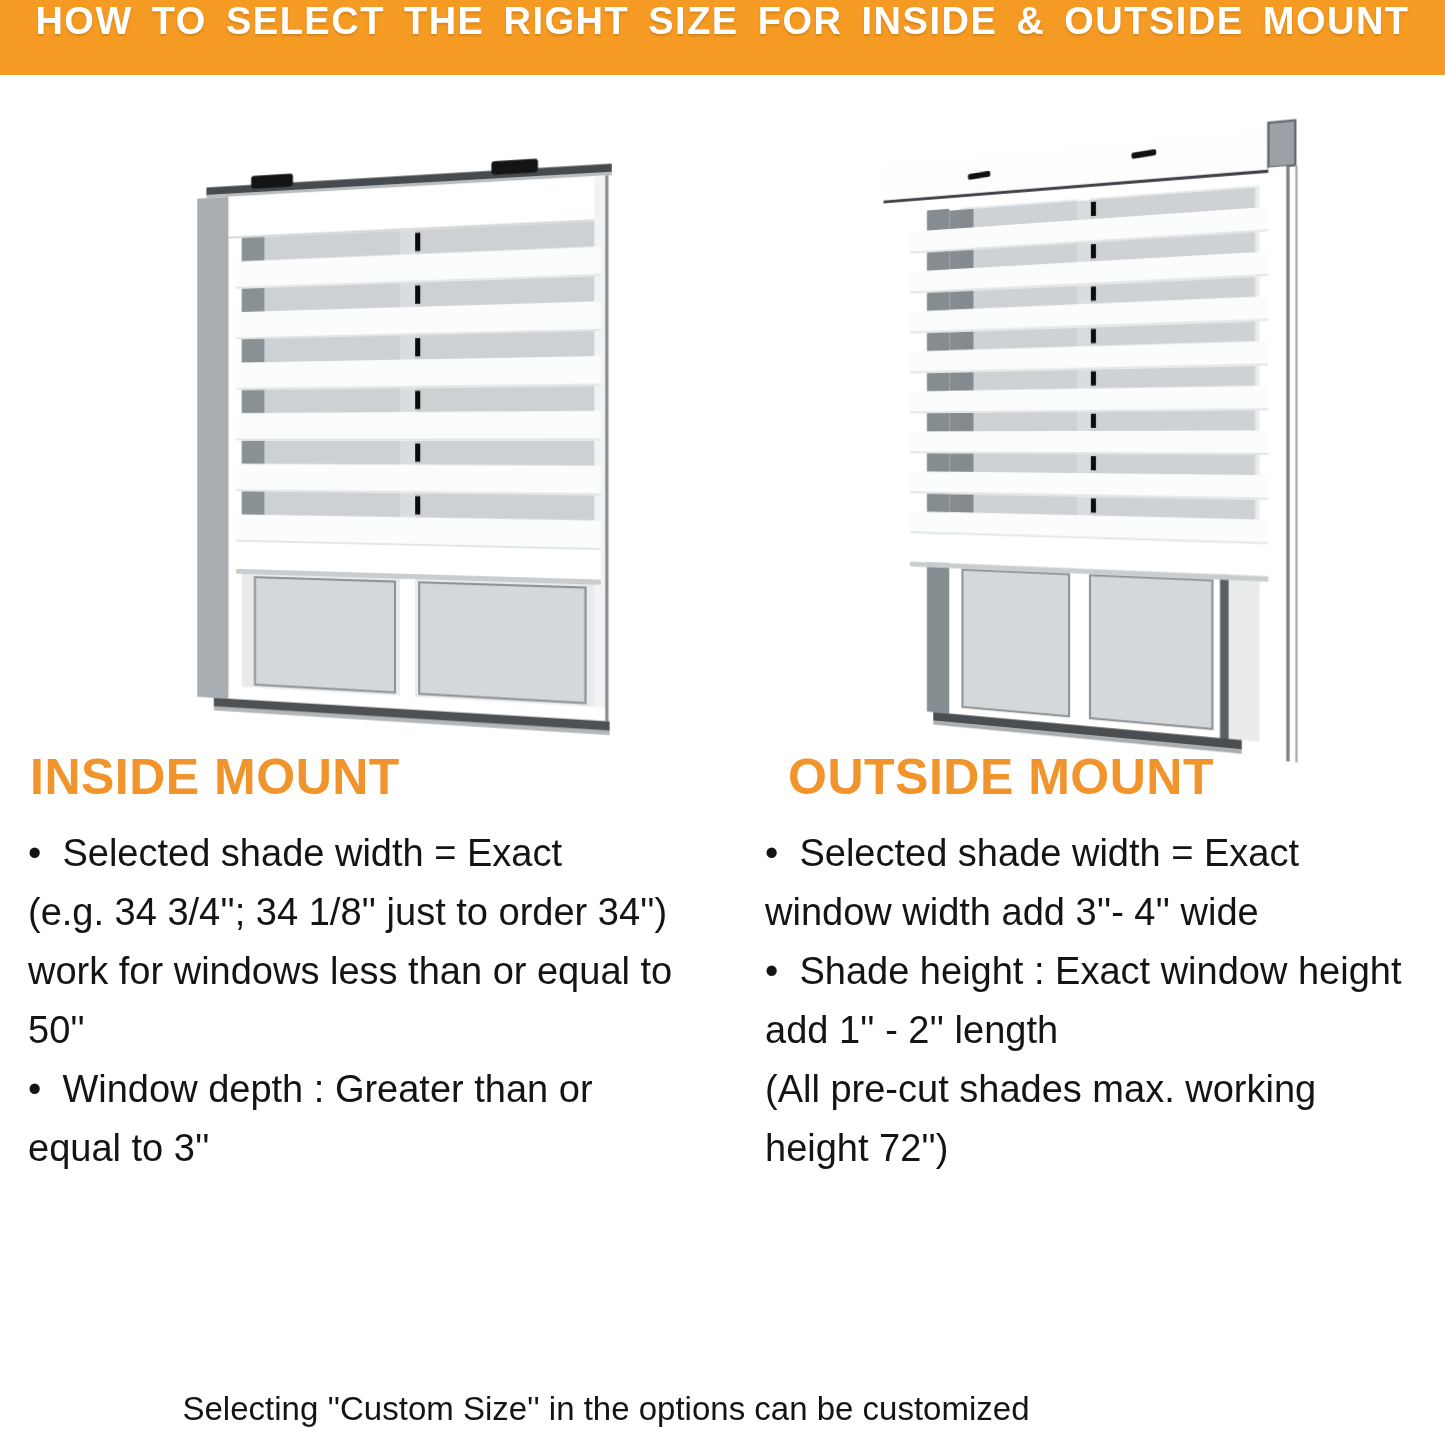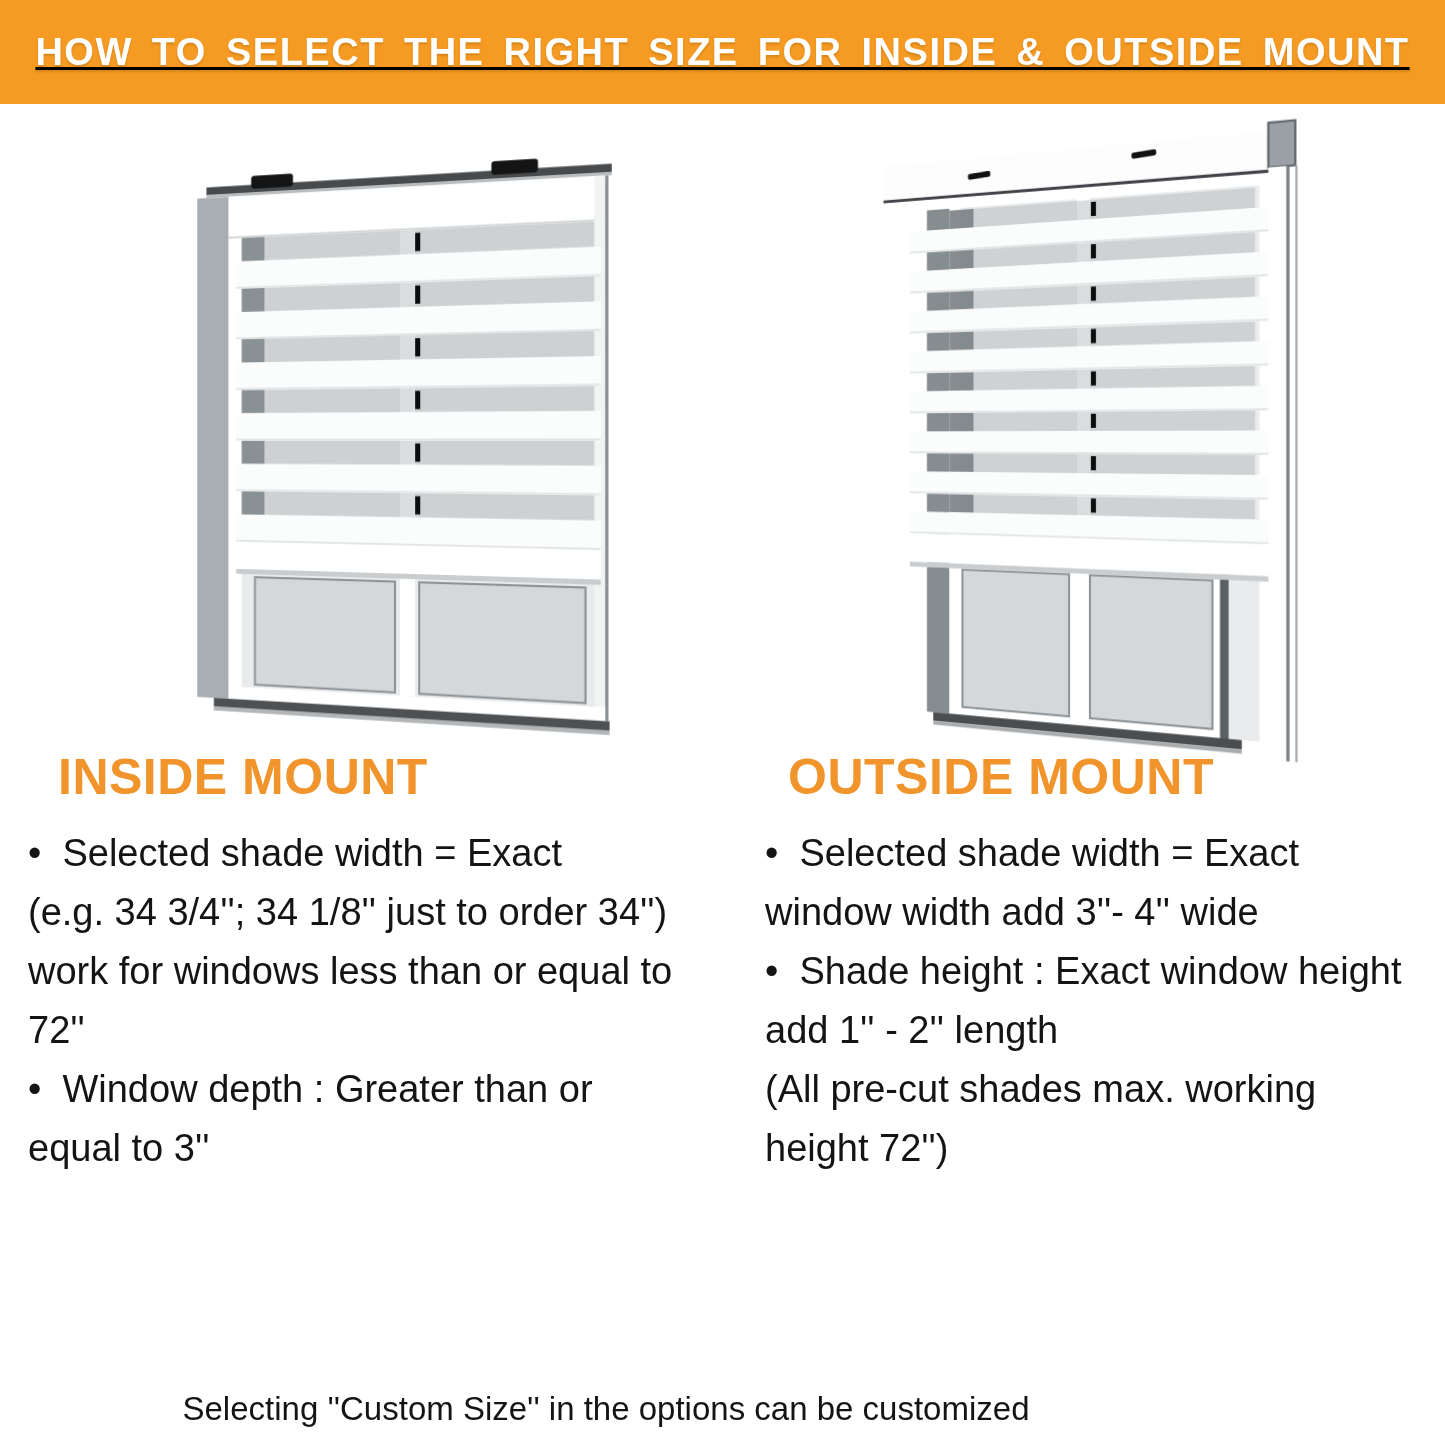--- a/index.html
+++ b/index.html
@@ -12,23 +12,23 @@
   html,body{background:#ffffff;}
   body{font-family:"Liberation Sans", sans-serif;}
   .page{
     position:relative;
     width:1445px;height:1432px;
     background:#ffffff;
     overflow:hidden;
   }
   
   .banner{
-    position:absolute;top:0;left:0;width:1445px;height:104px;
+    position:absolute;top:0;left:0;width:1445px;height:75px;
     background:var(--banner-bg);
-    display:flex;align-items:center;justify-content:center;text-decoration:underline;
+    display:flex;align-items:flex-start;justify-content:center;
   }
   .banner h1{
     color:var(--banner-text);
     font-size:38px;font-weight:700;
     letter-spacing:1.5px;word-spacing:7px;
     white-space:nowrap;
     text-shadow:0 2px 2px rgba(120,70,0,0.25);
   }
   
   .illus{position:absolute;}
@@ -37,21 +37,21 @@
   .illus svg{display:block;overflow:visible;}
   .illus-left svg{transform:perspective(1100px) rotateY(-7deg);}
   .illus-right svg{transform:perspective(1000px) rotateY(-9deg);}
   
   .mount-heading{
     position:absolute;top:748px;
     color:var(--accent);
     font-size:50px;font-weight:700;letter-spacing:0.5px;
     white-space:nowrap;
   }
-  .heading-inside{left:58px;}
+  .heading-inside{left:30px;}
   .heading-outside{left:788px;}
   .col{
     position:absolute;top:824px;width:700px;
     color:var(--body-text);
     font-size:38px;line-height:59px;
   }
   .col-left{left:28px;}
   .col-right{left:765px;}
   .text-line{white-space:pre;}
   
@@ -239,21 +239,21 @@
     </svg>
   </div>
 
   <h2 class="mount-heading heading-inside">INSIDE MOUNT</h2>
   <h2 class="mount-heading heading-outside">OUTSIDE MOUNT</h2>
 
   <div class="col col-left">
       <div class="text-line">•  Selected shade width = Exact</div>
       <div class="text-line">(e.g. 34 3/4''; 34 1/8'' just to order 34'')</div>
       <div class="text-line">work for windows less than or equal to</div>
-      <div class="text-line">72''</div>
+      <div class="text-line">50''</div>
       <div class="text-line">•  Window depth : Greater than or</div>
       <div class="text-line">equal to 3''</div>
     </div>
   <div class="col col-right">
       <div class="text-line">•  Selected shade width = Exact</div>
       <div class="text-line">window width add 3''- 4'' wide</div>
       <div class="text-line">•  Shade height : Exact window height</div>
       <div class="text-line">add 1'' - 2'' length</div>
       <div class="text-line">(All pre-cut shades max. working</div>
       <div class="text-line">height 72'')</div>

